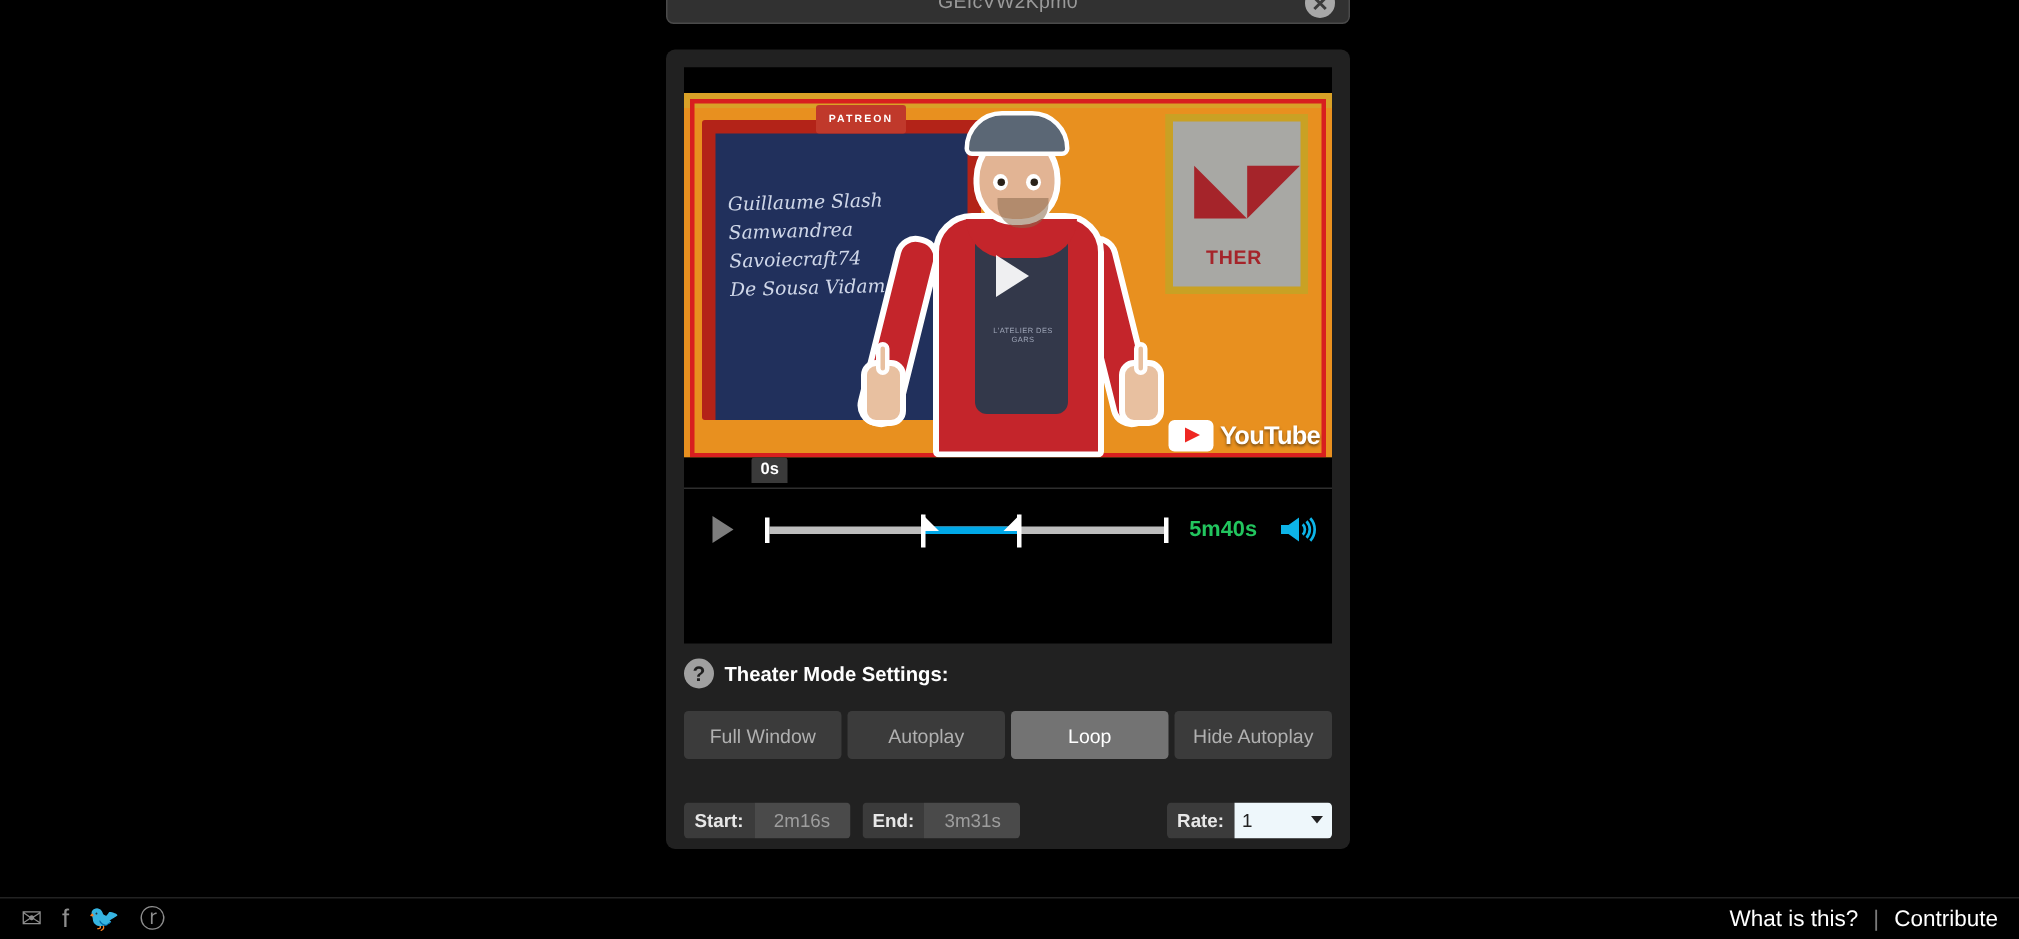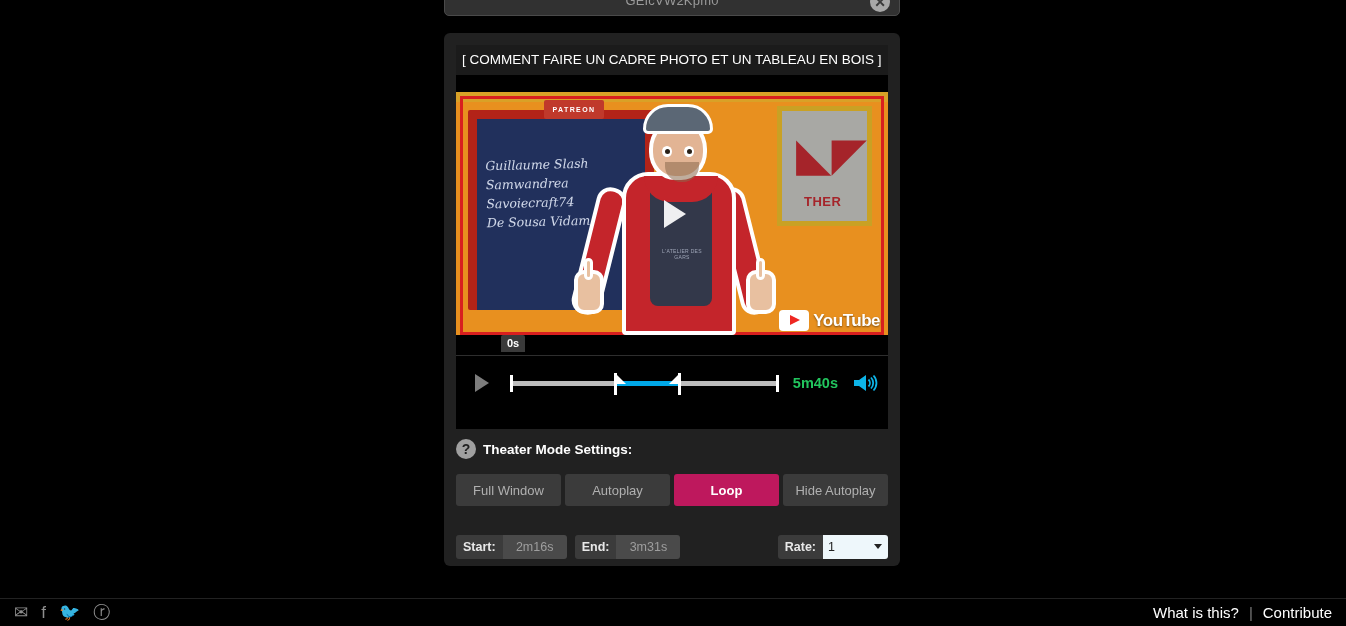--- a/index.html
+++ b/index.html
@@ -427,23 +427,23 @@
     height: 32px;
     border-radius: 3px;
     background: #3b3b3b;
     color: #b0b0b0;
     font-size: 13px;
     display: flex; align-items: center; justify-content: center;
     cursor: pointer;
     user-select: none;
   }
   .tbtn.on {
-    background: #be185d;
+    background: #737373;
     color: #fff;
-    font-weight: bold;
+    font-weight: normal;
   }
 
   .field-row {
     position: absolute;
     left: 12px; top: 502px;
     width: 432px;
     height: 24px;
     display: flex;
     align-items: center;
     gap: 8px;
@@ -549,21 +549,20 @@
 
   <div class="top-stub">
     <div class="top-stub-label">GEIcVW2Kpm0</div>
     <div class="top-stub-close">✕</div>
   </div>
 
   <div class="card">
 
     <div class="video-block">
 
-      <div class="video-title">[ COMMENT FAIRE UN CADRE PHOTO ET UN TABLEAU EN BOIS ]</div>
       <div class="video-blackband"></div>
 
       <div class="poster">
         <div class="wall"></div>
         <div class="redborder"></div>
 
         <div class="board-frame">
           <div class="board">
             <div class="chalk">Guillaume Slash
 Samwandrea

